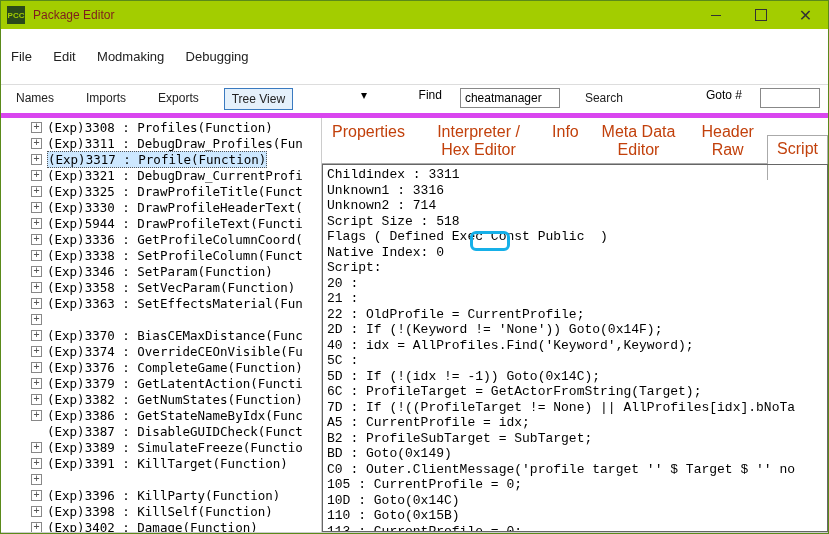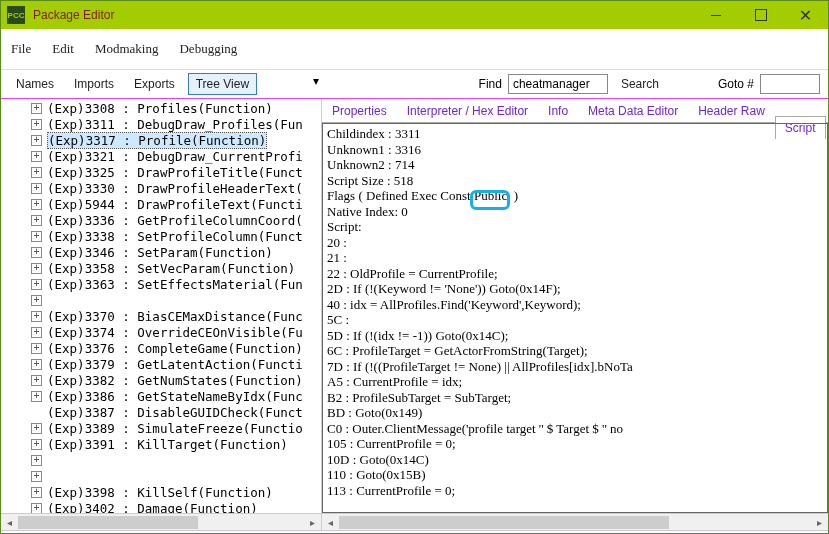--- a/index.html
+++ b/index.html
@@ -5,44 +5,44 @@
 * { margin: 0; padding: 0; box-sizing: border-box; }
 body { font-family: "Segoe UI", Tahoma, sans-serif; font-size: 12px; background: #fff; width: 829px; height: 534px; overflow: hidden; border: 1px solid #5a8a1a; }
 .titlebar { background: #a3cd00; height: 28px; display: flex; align-items: center; padding: 0 0 0 6px; }
 .titlebar .app-icon { width: 18px; height: 18px; background: #2a4a1a; color: #a3cd00; font-size: 8px; font-weight: bold; display: flex; align-items: center; justify-content: center; margin-right: 8px; }
 .titlebar .title { color: #7f1d1d; font-size: 12px; }
 .winbtns { margin-left: auto; display: flex; }
 .winbtn { width: 45px; height: 30px; display: flex; align-items: center; justify-content: center; font-family: sans-serif; }
 .winbtn.min::before { content: ""; width: 10px; height: 1px; background: #333; display: block; }
 .winbtn.max::before { content: ""; width: 10px; height: 10px; border: 1px solid #333; display: block; }
 .winbtn.close { font-size: 16px; color: #333; }
-.menubar { background: #fff; padding: 12px 10px; border-bottom: 1px solid #ddd; font-family: Liberation Serif, serif; }
+.menubar { background: #fff; padding: 20px 10px; border-bottom: 1px solid #ddd; }
 .menubar span { margin-right: 18px; color: #222; font-size: 13px; }
-.toolbar { background: #fff; padding: 3px 8px; display: flex; align-items: center; gap: 6px; border-bottom: 1px solid #d946ef; }
+.toolbar { background: #fff; padding: 3px 8px; display: flex; align-items: flex-start; gap: 18px; border-bottom: 5px solid #d946ef; }
 .toolbar .titem { padding: 3px 7px; font-size: 12px; color: #222; }
 .toolbar .titem.sel { border: 1px solid #3a7ac0; background: #e5f1fb; }
 .toolbar .dropdown { width: 58px; height: 20px; border: none; text-align: right; padding-right: 2px; }
 .toolbar .searchbox { border: 1px solid #888; background: #fff; padding: 2px 4px; width: 100px; height: 20px; display: flex; align-items: center; }
 .toolbar .gotobox { border: 1px solid #888; width: 60px; height: 20px; }
 .split { display: flex; height: 431px; }
 .left { width: 321px; border-right: 1px solid #ccc; display: flex; flex-direction: column; }
 .tree { flex: 1; overflow: hidden; padding: 1px 0 0 2px; font-family: "Consolas", monospace; font-size: 12.5px; white-space: nowrap; }
 .node { display: flex; align-items: center; height: 16px; padding-left: 44px; position: relative; }
 .node .exp { position: absolute; left: 28px; width: 11px; height: 11px; border: 1px solid #888; display: flex; align-items: center; justify-content: center; font-size: 10px; line-height: 1; color: #555; background: #fff; }
 .node.leaf .exp { border: none; }
 .node .lbl { white-space: pre; }
 .node.sel .lbl { background: #cde8ff; border: 1px dotted #555; }
 .hscroll { height: 17px; background: #f0f0f0; border-top: 1px solid #ccc; position: relative; }
 .hscroll .thumb { position: absolute; left: 17px; top: 2px; height: 13px; width: 180px; background: #cdcdcd; }
 .hscroll .arr { position: absolute; top: 0; width: 17px; height: 17px; display: flex; align-items: center; justify-content: center; color: #666; font-size: 10px; }
 .right { flex: 1; display: flex; flex-direction: column; }
 .tabs { display: flex; background: #fff; border-bottom: 1px solid #aaa; }
-.tab { padding: 4px 9px; font-size: 12px; color: #6d28d9; border: 1px solid transparent; border-bottom: none; }
+.tab { padding: 4px 9px; font-size: 16px; color: #c2410c; border: 1px solid transparent; border-bottom: none; text-align: center; }
 .tab.active { border-color: #aaa; background: #fff; position: relative; top: 17px; padding-left: 9px; }
-.script-area { flex: 1; overflow: hidden; padding: 2px 4px; font-family: Liberation Serif, serif; font-size: 13px; white-space: pre; line-height: 15.5px; position: relative; border: 1px solid #666; margin: 0; }
+.script-area { flex: 1; overflow: hidden; padding: 2px 4px; font-family: Liberation Mono, monospace; font-size: 13px; white-space: pre; line-height: 15.5px; position: relative; border: 1px solid #666; margin: 0; }
 .highlight-box { position: absolute; border: 3px solid #16b0e8; border-radius: 6px; }
 .statusbar { height: 20px; border-top: 1px solid #ccc; display: flex; align-items: flex-start; padding: 0 6px; font-size: 13px; gap: 6px; background: #fff; }
 .statusbar .fname { color: #1040c0; font-family: "Consolas", monospace; }
 </style>
 </head>
 <body>
 
 <div class="titlebar">
   <div class="app-icon">PCC</div>
   <div class="title">Package Editor</div>
@@ -163,20 +163,21 @@
         </div>
         <div class="node">
           <span class="exp">+</span>
           <span class="lbl">(Exp)3391 : KillTarget(Function)</span>
         </div>
         <div class="node">
           <span class="exp">+</span>
         </div>
         <div class="node">
           <span class="exp">+</span>
+          <span class="lbl">(Exp)3396 : KillParty(Function)</span>
         </div>
         <div class="node">
           <span class="exp">+</span>
           <span class="lbl">(Exp)3398 : KillSelf(Function)</span>
         </div>
         <div class="node">
           <span class="exp">+</span>
           <span class="lbl">(Exp)3402 : Damage(Function)</span>
         </div>
       </div>

